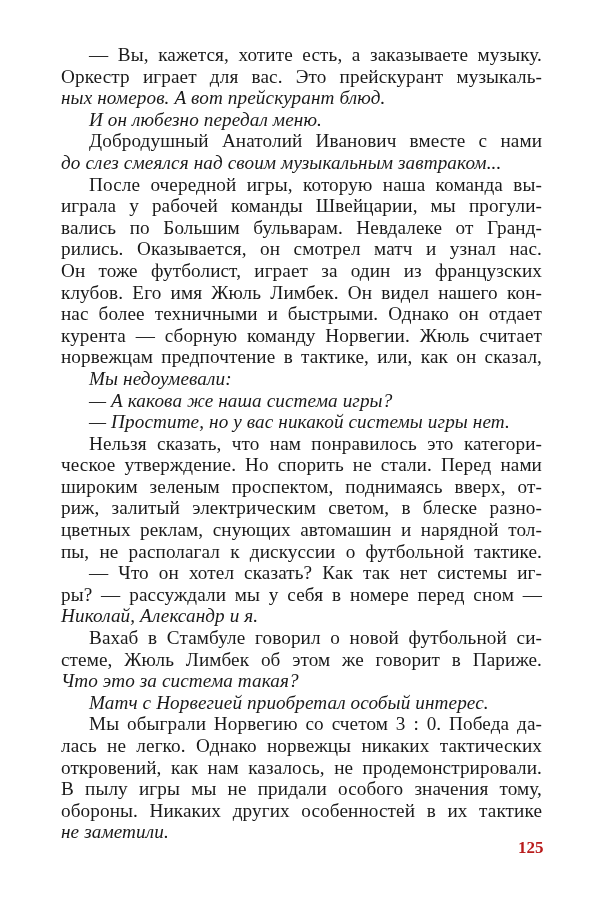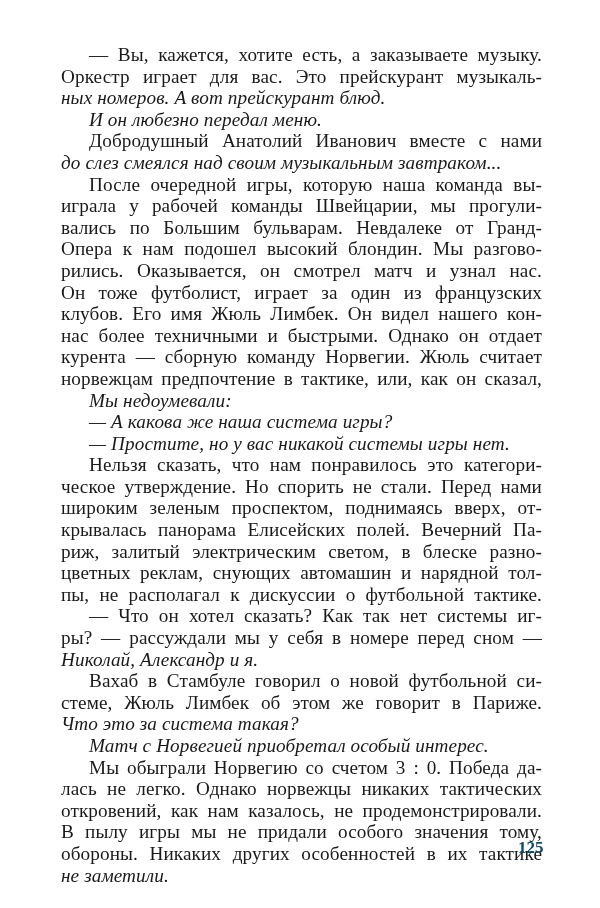--- a/index.html
+++ b/index.html
@@ -9,50 +9,48 @@
     font-family: "Liberation Serif", "DejaVu Serif", serif;
     font-size:19.2px; line-height:21.6px; color:#1a1a1a;
     letter-spacing:0.1px;
   }
   .line { display:block; white-space:nowrap; text-align:justify; text-align-last:justify; height:21.6px; }
   .line.last { text-align-last:left;font-style:italic; }
   .line.indent { padding-left:28px; }
   .pagenum {
     position:absolute; left:518px; top:838px;
     font-family: "Liberation Serif", "DejaVu Serif", serif;
-    font-weight:bold; font-size:17px; color:#0c4a6e;
+    font-weight:bold; font-size:17px; color:#b91c1c;
   }
 </style>
 </head>
 <body>
 
 <div class="page" id="page-body">
     <span class="line indent">— Вы, кажется, хотите есть, а заказываете музыку.</span>
     <span class="line">Оркестр играет для вас. Это прейскурант музыкаль-</span>
     <span class="line last">ных номеров. А вот прейскурант блюд.</span>
     <span class="line indent last">И он любезно передал меню.</span>
     <span class="line indent">Добродушный Анатолий Иванович вместе с нами</span>
     <span class="line last">до слез смеялся над своим музыкальным завтраком...</span>
     <span class="line indent">После очередной игры, которую наша команда вы-</span>
     <span class="line">играла у рабочей команды Швейцарии, мы прогули-</span>
     <span class="line">вались по Большим бульварам. Невдалеке от Гранд-</span>
-    <span class="line">Опера к нам подошел высокий блондин. Мы разгово-</span>
     <span class="line">рились. Оказывается, он смотрел матч и узнал нас.</span>
     <span class="line">Он тоже футболист, играет за один из французских</span>
     <span class="line">клубов. Его имя Жюль Лимбек. Он видел нашего кон-</span>
     <span class="line">нас более техничными и быстрыми. Однако он отдает</span>
     <span class="line">курента — сборную команду Норвегии. Жюль считает</span>
     <span class="line">норвежцам предпочтение в тактике, или, как он сказал,</span>
     <span class="line indent last">Мы недоумевали:</span>
     <span class="line indent last">— А какова же наша система игры?</span>
     <span class="line indent last">— Простите, но у вас никакой системы игры нет.</span>
     <span class="line indent">Нельзя сказать, что нам понравилось это категори-</span>
     <span class="line">ческое утверждение. Но спорить не стали. Перед нами</span>
     <span class="line">широким зеленым проспектом, поднимаясь вверх, от-</span>
-    <span class="line">крывалась панорама Елисейских полей. Вечерний Па-</span>
     <span class="line">риж, залитый электрическим светом, в блеске разно-</span>
     <span class="line">цветных реклам, снующих автомашин и нарядной тол-</span>
     <span class="line">пы, не располагал к дискуссии о футбольной тактике.</span>
     <span class="line indent">— Что он хотел сказать? Как так нет системы иг-</span>
     <span class="line">ры? — рассуждали мы у себя в номере перед сном —</span>
     <span class="line last">Николай, Александр и я.</span>
     <span class="line indent">Вахаб в Стамбуле говорил о новой футбольной си-</span>
     <span class="line">стеме, Жюль Лимбек об этом же говорит в Париже.</span>
     <span class="line last">Что это за система такая?</span>
     <span class="line indent last">Матч с Норвегией приобретал особый интерес.</span>

